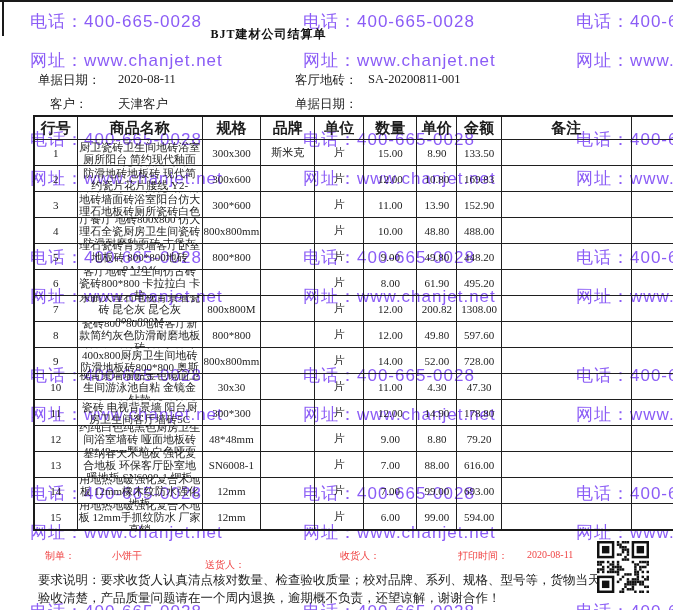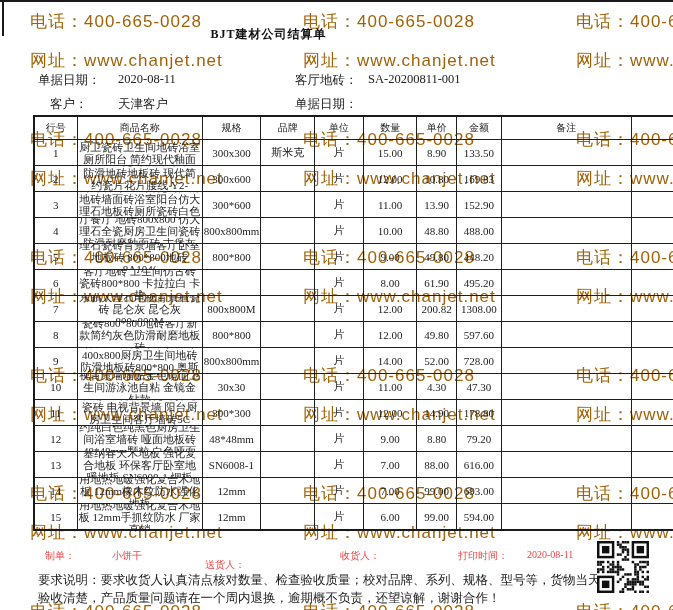--- a/index.html
+++ b/index.html
@@ -11,21 +11,21 @@
   }
   
   .top-edge{position:absolute;left:0;top:0;width:673px;height:2px;background:#1a1a1a;z-index:3;}
   .left-corner{position:absolute;left:2px;top:0;width:2px;height:36px;background:#1a1a1a;z-index:3;}
 
   
   #wm-layer{position:absolute;inset:0;z-index:0;}
   .wm{
     position:absolute;white-space:nowrap;
     font-family:"Liberation Sans","DejaVu Sans",sans-serif;
-    font-size:17px;color:#a16207;letter-spacing:1px;
+    font-size:17px;color:#8b5cf6;letter-spacing:1px;
   }
 
   #content{position:absolute;inset:0;z-index:1;}
 
   .title{
     position:absolute;left:0;top:26px;width:537px;text-align:center;
     font-size:12px;font-weight:bold;letter-spacing:1px;color:#111;
   }
   .fld{position:absolute;font-size:12.5px;white-space:nowrap;color:#222;}
 
@@ -33,21 +33,21 @@
     position:absolute;left:33px;top:115px;
     border-collapse:collapse;table-layout:fixed;
     border-left:2px solid #1a1a1a;border-top:2px solid #1a1a1a;border-bottom:2px solid #1a1a1a;
     font-size:11px;color:#1c1c1c;
   }
   table.doc th,table.doc td{
     border:1px solid #1f1f1f;
     padding:0;text-align:center;vertical-align:middle;
     background:transparent;overflow:hidden;
   }
-  table.doc th{font-weight:normal;font-size:10px;height:22px;}
+  table.doc th{font-weight:bold;font-size:15px;height:22px;}
   table.doc td{height:25px;font-size:11px;}
   td.phantom,th.phantom{border-right:none !important;}
   td.remark-col,th.remark-col{border-right:2px solid #1a1a1a;}
   .clipbox{
     height:25px;display:flex;align-items:center;justify-content:center;
     overflow:hidden;line-height:12px;padding:0 1px;
   }
   .clipbox .inner{max-width:100%;}
   td.num{font-size:11.5px;}
   tr.total-row td{height:21px;font-size:11.5px;}

